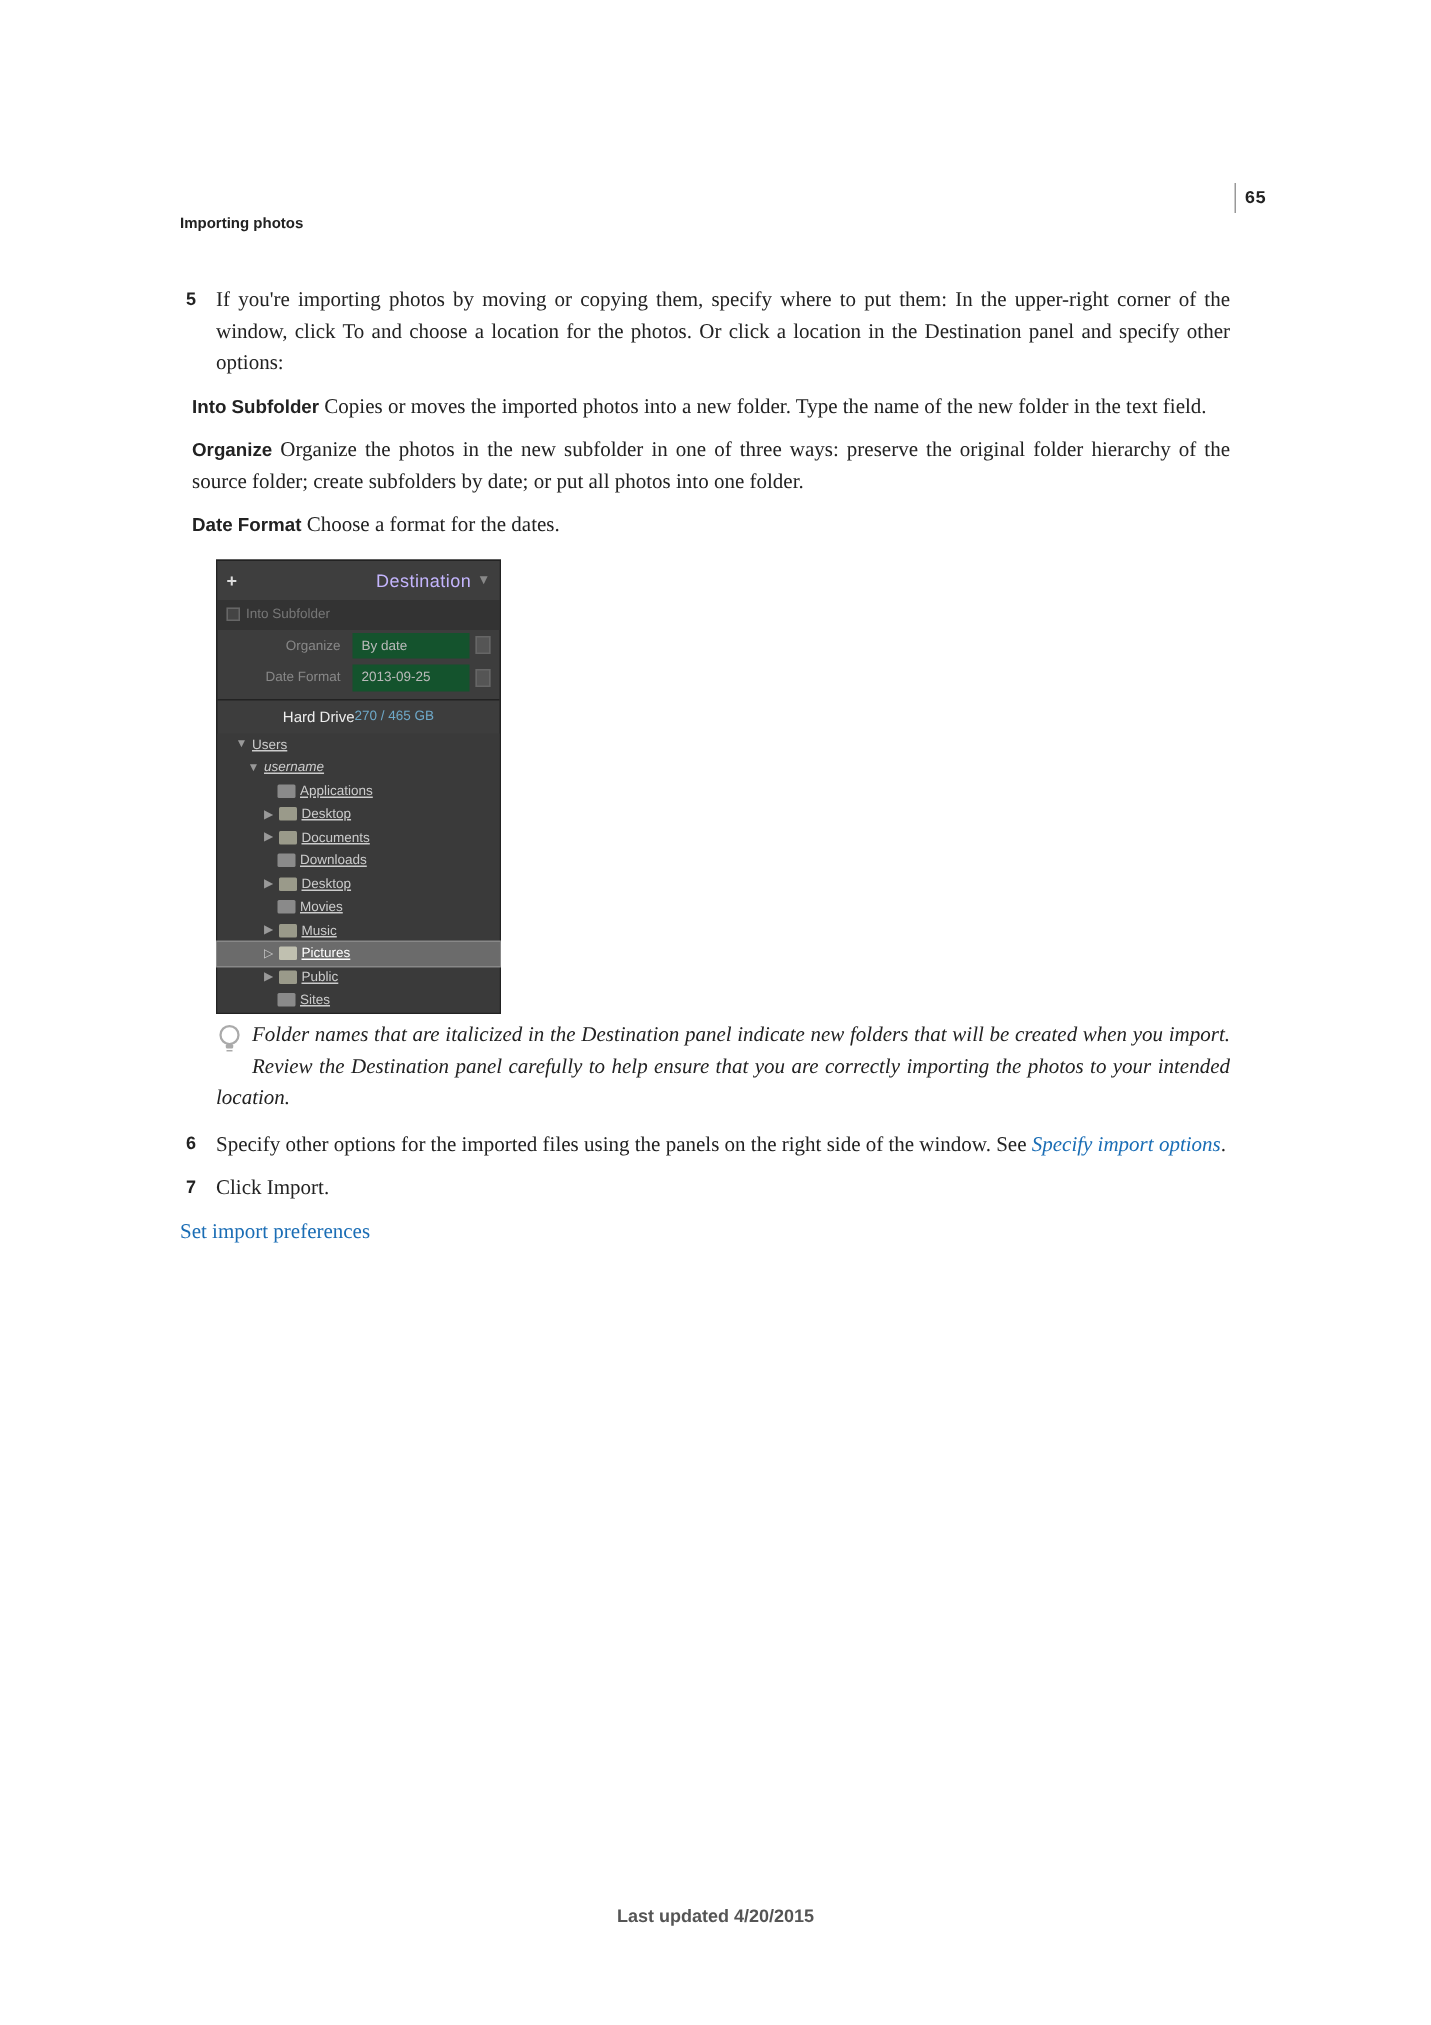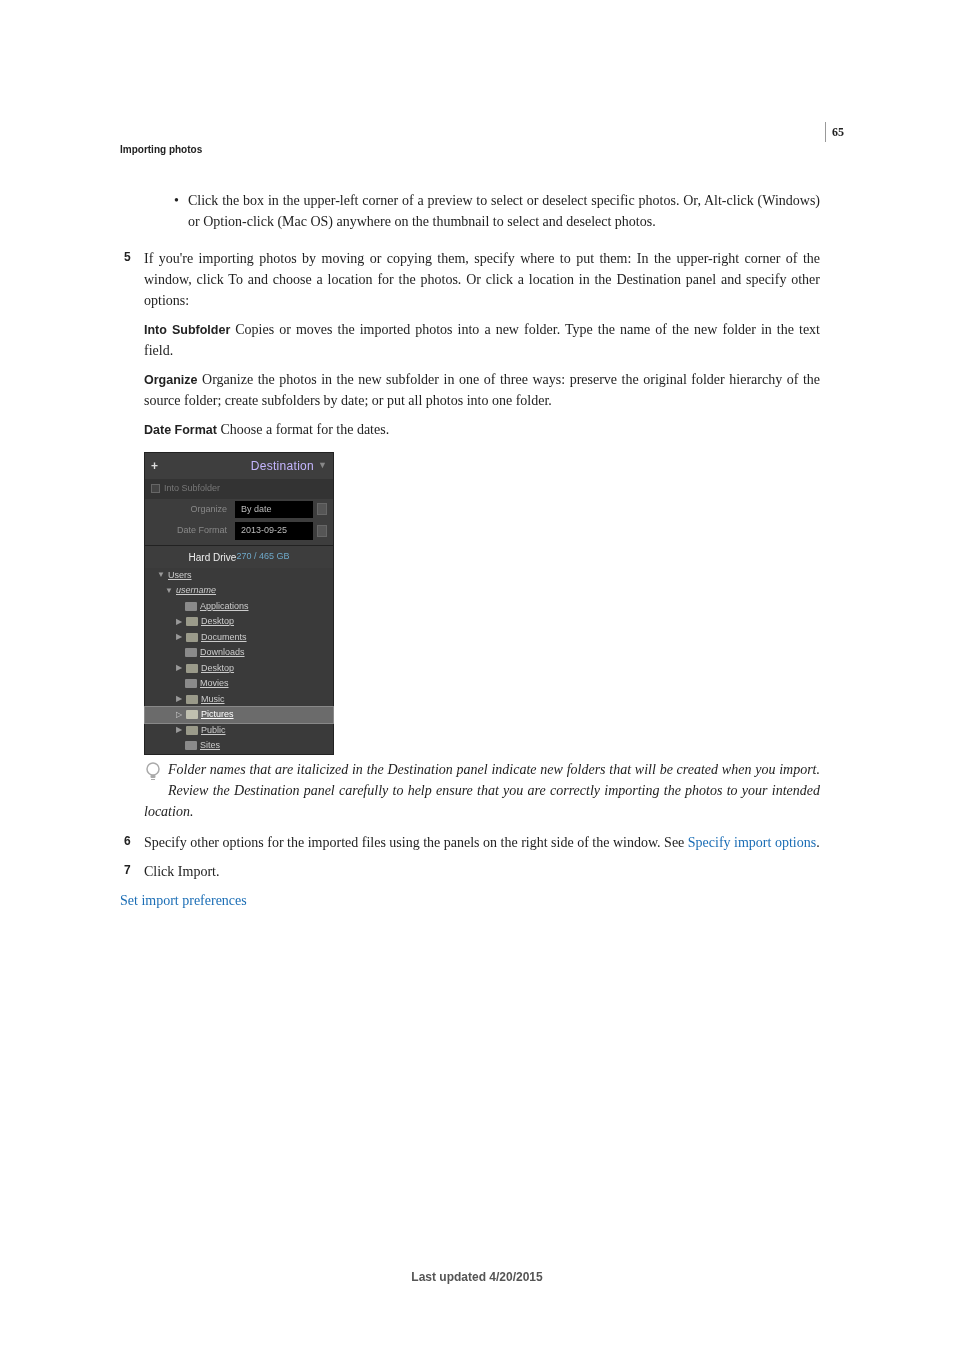--- a/index.html
+++ b/index.html
@@ -10,21 +10,21 @@
     color: #222;
     background: #fff;
     width: 954px;
     height: 1350px;
     position: relative;
   }
   .page-number {
     position: absolute;
     top: 122px;
     right: 110px;
-    font-family: Liberation Serif, serif;
+    font-family: Liberation Mono, monospace;
     font-size: 12px;
     font-weight: bold;
     border-left: 1px solid #999;
     padding-left: 6px;
     line-height: 1;
     height: 20px;
     display: flex;
     align-items: center;
   }
   .section-header {
@@ -62,21 +62,21 @@
   }
   .num-item .num {
     position: absolute;
     left: 4px;
     top: 0;
     font-family: "Myriad Pro", Arial, sans-serif;
     font-weight: bold;
     font-size: 12px;
   }
   .sub-para {
-    margin-left: 24px;
+    margin-left: 8px;
     margin-bottom: 8px;
     text-align: justify;
   }
   .def-label {
     font-family: "Myriad Pro", Arial, sans-serif;
     font-weight: bold;
     font-size: 12.5px;
   }
   .panel-img {
     margin-left: 24px;
@@ -111,21 +111,21 @@
   }
   .panel-sub .checkbox { width: 9px; height: 9px; border: 1px solid #666; background: #444; }
   .panel-row {
     display: flex;
     align-items: center;
     padding: 2px 6px;
     gap: 4px;
     color: #888;
   }
   .panel-row .lbl { flex: 0 0 80px; text-align: right; padding-right: 4px; }
-  .panel-row .field { flex: 1; background: #000000; padding: 2px 6px; color: #bbb; }
+  .panel-row .field { flex: 1; background: #14532d; padding: 2px 6px; color: #bbb; }
   .panel-row .drop { width: 10px; height: 12px; background: #555; border: 1px solid #666; position: relative; }
   .panel-divider { height: 1px; background: #222; margin: 3px 0 1px; }
   .panel-drive { display: flex; justify-content: center; padding: 3px 6px; color: #eee; font-size: 10px; }
   .panel-drive .size { color: #6ea8c8; font-size: 9px; }
   .tree { background: #3a3a3a; }
   .tree-row { display: flex; align-items: center; padding: 1px 4px; gap: 3px; color: #ccc; }
   .tree-row.sel { background: #6b6b6b; color: #fff; outline: 1px solid #888; }
   .tree-row .disc { width: 8px; text-align: center; color: #999; font-size: 8px; }
   .tree-row .folder { width: 12px; height: 9px; background: #8a8a8a; border-radius: 1px; position: relative; }
   .tree-row .folder.open { background: #9a9a8a; }
@@ -141,21 +141,21 @@
     margin-bottom: 10px;
     font-style: italic;
     text-align: justify;
     position: relative;
   }
   .tip-icon {
     float: left;
     margin-right: 6px;
     margin-top: 2px;
   }
-  .link { color: #1a6db5; }
+  .link { color: #1a6db5; font-style: italic; }
   .heading {
     font-family: "Myriad Pro", Arial, sans-serif;
     font-weight: bold;
     font-size: 13px;
     margin-top: 22px;
     margin-bottom: 6px;
   }
   .heading-link { color: #1a6db5; display: block; margin-bottom: 10px; font-size: 14px; }
   .footer {
     position: absolute;
@@ -170,21 +170,20 @@
   }
 </style>
 </head>
 <body>
 
 <div class="page-number">65</div>
 <div class="section-header">Importing photos</div>
 
 <div class="content">
 
-  <div class="bullet-item">Click the box in the upper-left corner of a preview to select or deselect specific photos. Or, Alt-click (Windows) or Option-click (Mac OS) anywhere on the thumbnail to select and deselect photos.</div>
 
   <div class="num-item">
     <span class="num">5</span>
     <span>If you're importing photos by moving or copying them, specify where to put them: In the upper-right corner of the window, click To and choose a location for the photos. Or click a location in the Destination panel and specify other options:</span>
   </div>
 
   <div class="sub-para">
     <span class="def-label">Into Subfolder</span><span>  Copies or moves the imported photos into a new folder. Type the name of the new folder in the text field.</span>
   </div>
 

